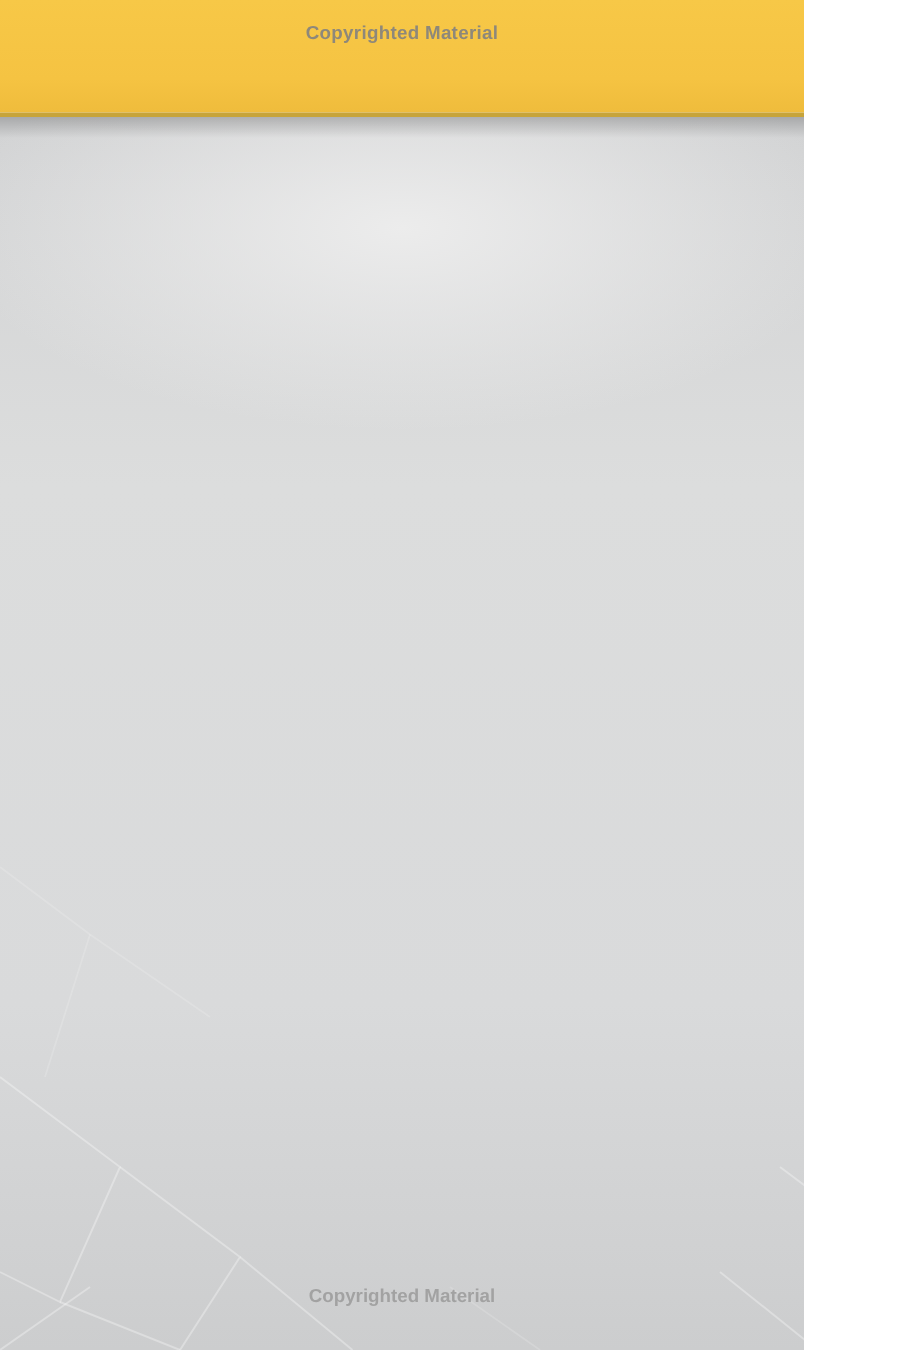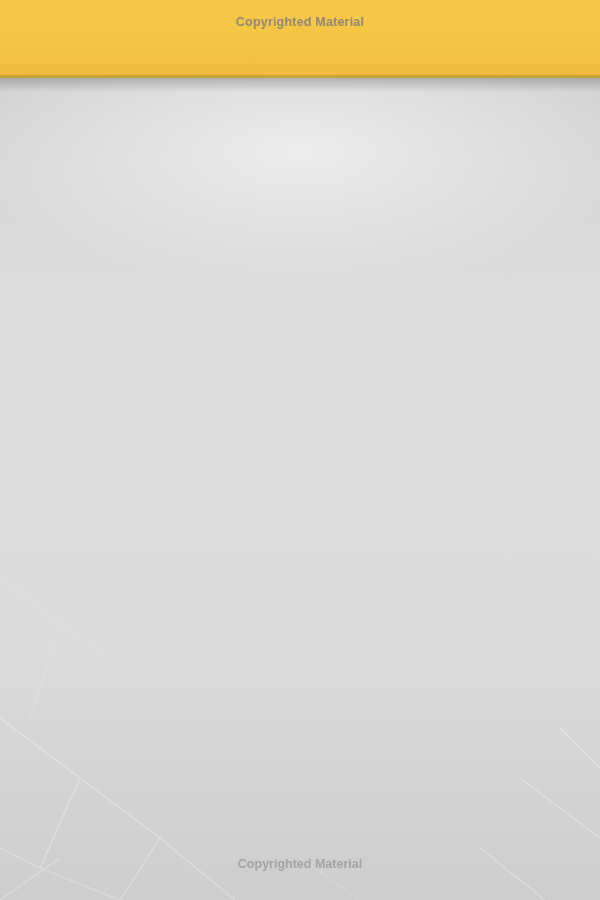--- a/index.html
+++ b/index.html
@@ -1,16 +1,16 @@
 <!DOCTYPE html>
 <html><head>
 <meta charset="utf-8">
 <style>
   html,body{margin:0;padding:0;background:#ffffff;}
-  .page{width:600px;height:900px;position:relative;overflow:hidden;
+  .page{width:536px;height:900px;position:relative;overflow:hidden;
         font-family:"Liberation Sans",sans-serif;-webkit-font-smoothing:antialiased;}
   
   .banner{height:75px;background:linear-gradient(180deg,#f7c847 0%,#f5c342 70%,#efbc3c 100%);
           border-bottom:3px solid #c7a43a;text-align:center;}
   .copyright-top{padding-top:15px;font-size:12.5px;font-weight:700;color:#8e887a;letter-spacing:.2px;}
   
   .cover{position:relative;height:822px;overflow:hidden;
      background:
        linear-gradient(180deg,rgba(0,0,0,.20) 0,rgba(0,0,0,0) 14px),
        radial-gradient(ellipse 75% 22% at 50% 9%,#ececec,rgba(236,236,236,0) 75%),

